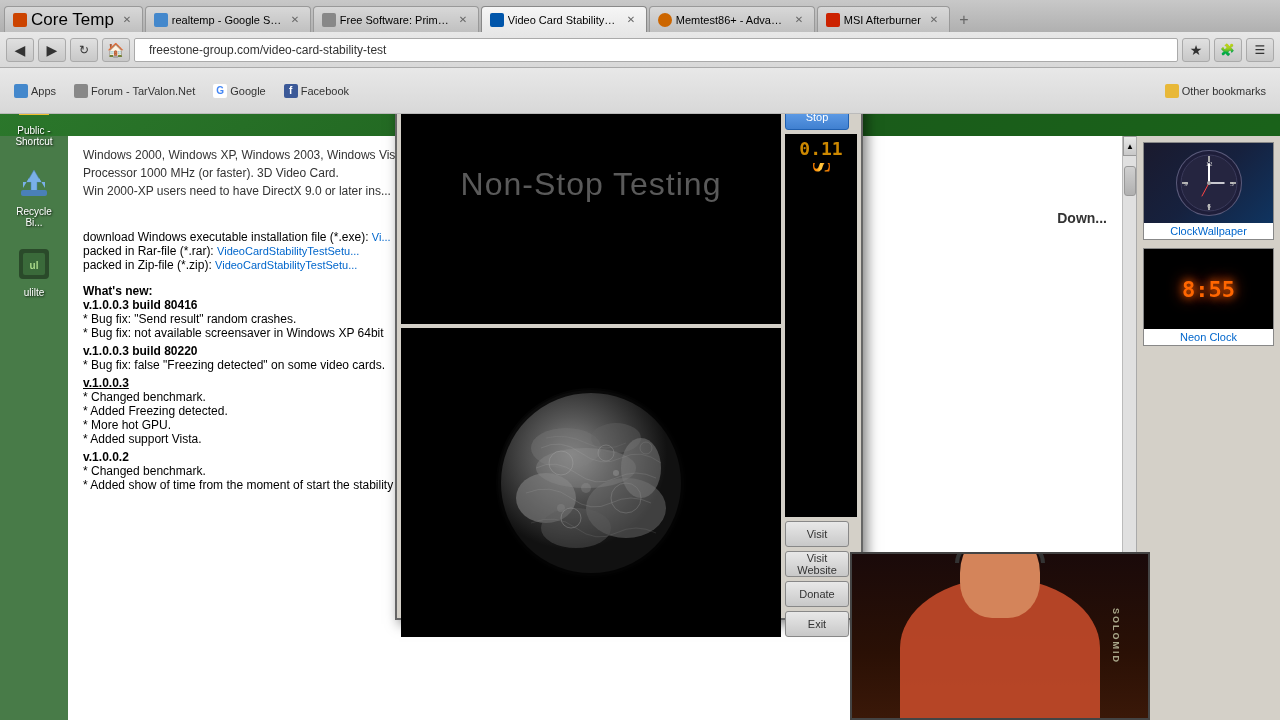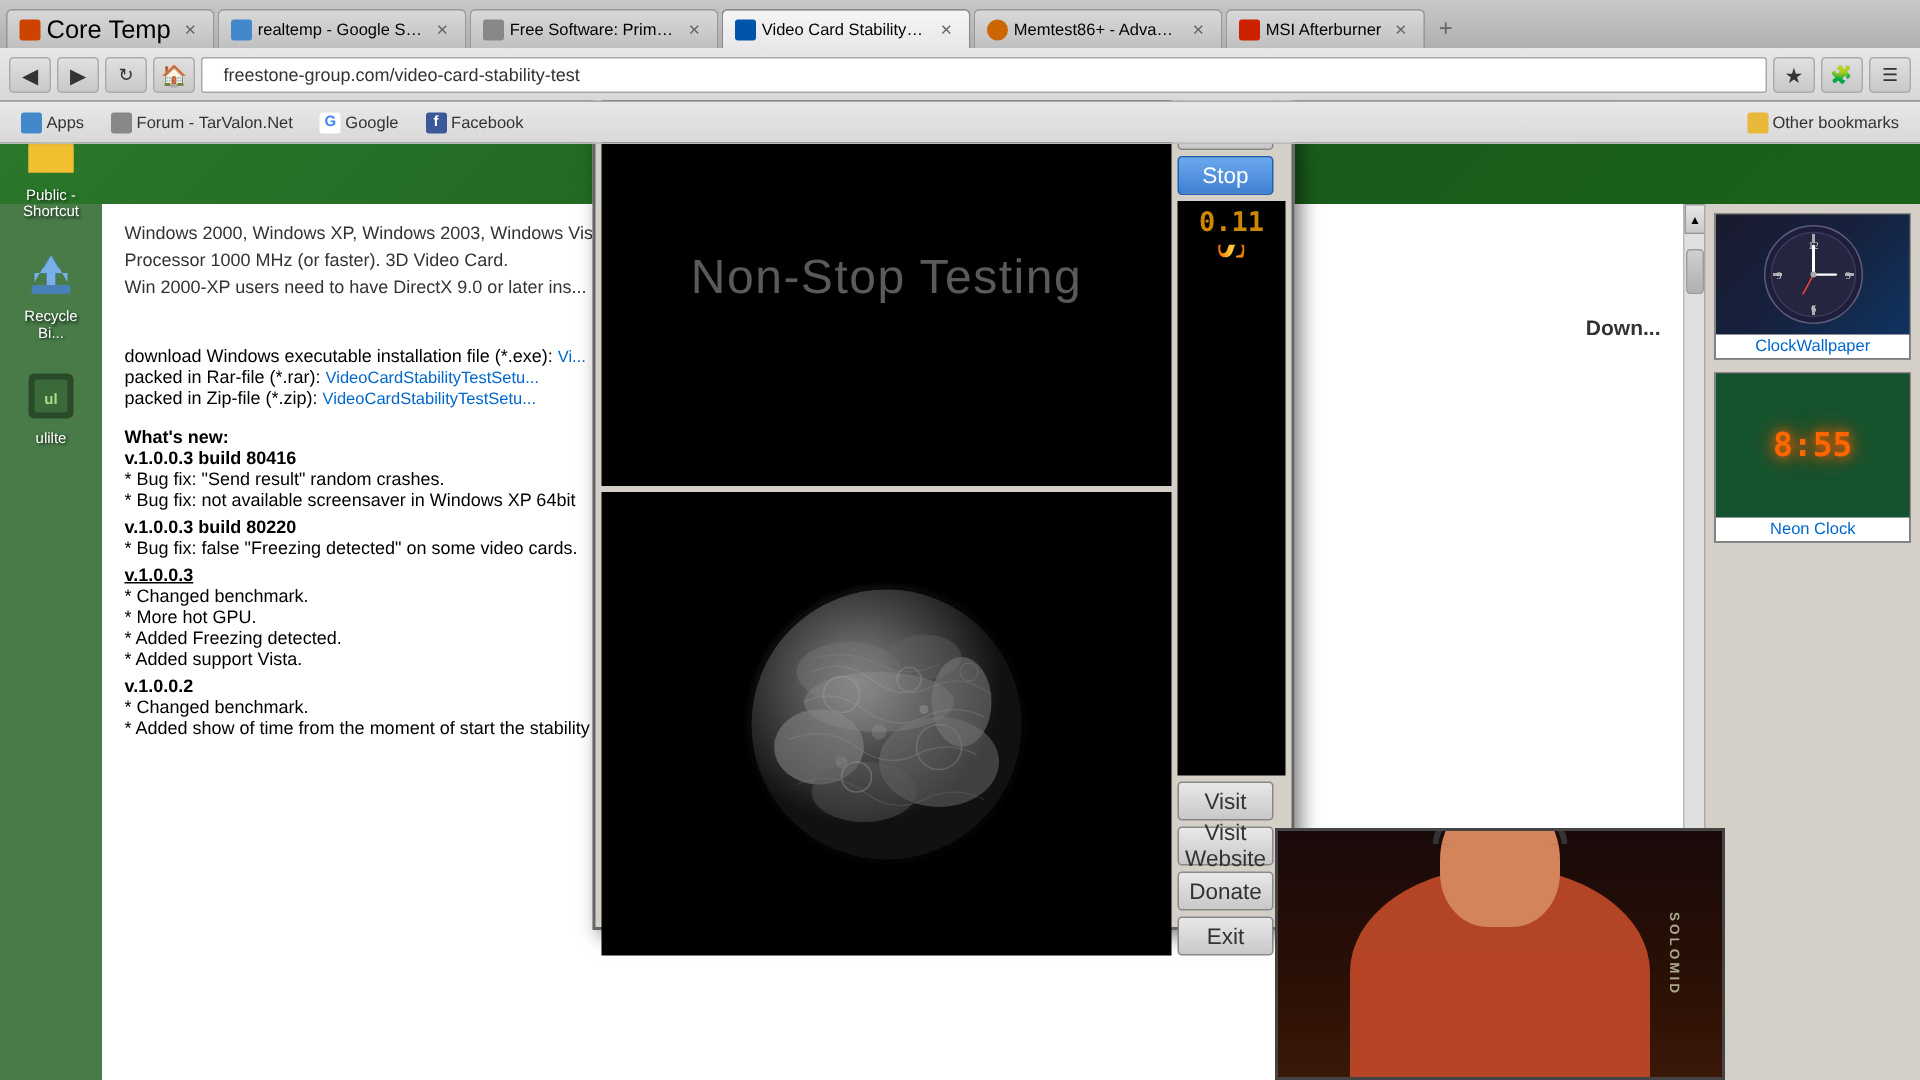--- a/index.html
+++ b/index.html
@@ -114,21 +114,21 @@
       background: white;
       border: 1px solid #aaa;
       padding: 0 14px;
       font-size: 12px;
       color: #333;
       border-radius: 2px;
     }
 
     
     .bookmarks-bar {
-      height: 28px;
+      height: 46px;
       background: linear-gradient(to bottom, #e8e8e8, #d8d8d8);
       display: flex;
       align-items: center;
       padding: 0 8px;
       gap: 6px;
       border-bottom: 1px solid #bbb;
       font-size: 11px;
     }
 
     .bookmark-item {
@@ -308,21 +308,21 @@
       gap: 4px;
     }
 
     .vcst-btn {
       width: 64px;
       height: 26px;
       background: linear-gradient(to bottom, #e8e8e8, #c8c8c8);
       border: 1px solid #888;
       border-radius: 3px;
       cursor: pointer;
-      font-size: 15px;
+      font-size: 11px;
       color: #333;
       display: flex;
       align-items: center;
       justify-content: center;
     }
 
     .vcst-btn.active {
       background: linear-gradient(to bottom, #6ca8f0, #4080d0);
       color: white;
       border-color: #2060b0;
@@ -375,22 +375,22 @@
       width: 100%;
       height: 80px;
       background: linear-gradient(135deg, #1a1a2e, #16213e, #0f3460);
       display: flex;
       align-items: center;
       justify-content: center;
     }
 
     .widget-img-neon {
       width: 100%;
-      height: 96px;
-      background: #14532d;
+      height: 80px;
+      background: #000000;
       display: flex;
       align-items: center;
       justify-content: center;
     }
 
     .widget-label {
       font-size: 11px;
       color: #0066cc;
       text-align: center;
       padding: 2px;
@@ -652,22 +652,22 @@
 
     <div style="margin-top:12px;">
       <p style="font-weight:bold;">What's new:</p>
       <p><strong>v.1.0.0.3 build 80416</strong></p>
       <p>* Bug fix: "Send result" random crashes.</p>
       <p>* Bug fix: not available screensaver in Windows XP 64bit</p>
       <p style="margin-top:4px;font-weight:bold;"><strong>v.1.0.0.3 build 80220</strong></p>
       <p>* Bug fix: false "Freezing detected" on some video cards.</p>
       <p style="margin-top:4px;text-decoration:underline;"><strong>v.1.0.0.3</strong></p>
       <p>* Changed benchmark.</p>
+      <p>* Added Freezing detected.</p>
       <p>* More hot GPU.</p>
-      <p>* Added Freezing detected.</p>
       <p>* Added support Vista.</p>
       <p style="margin-top:4px;"><strong>v.1.0.0.2</strong></p>
       <p>* Changed benchmark.</p>
       <p>* Added show of time from the moment of start the stability test.</p>
     </div>
   </div>
 
   <div style="position:absolute; right:0; top:0; bottom:0; width:144px; background:#d4d0c8; border-left:1px solid #aaa; padding:6px; display:flex; flex-direction:column; gap:8px;">
     <div class="widget-box">
       <div class="widget-img-clock">

